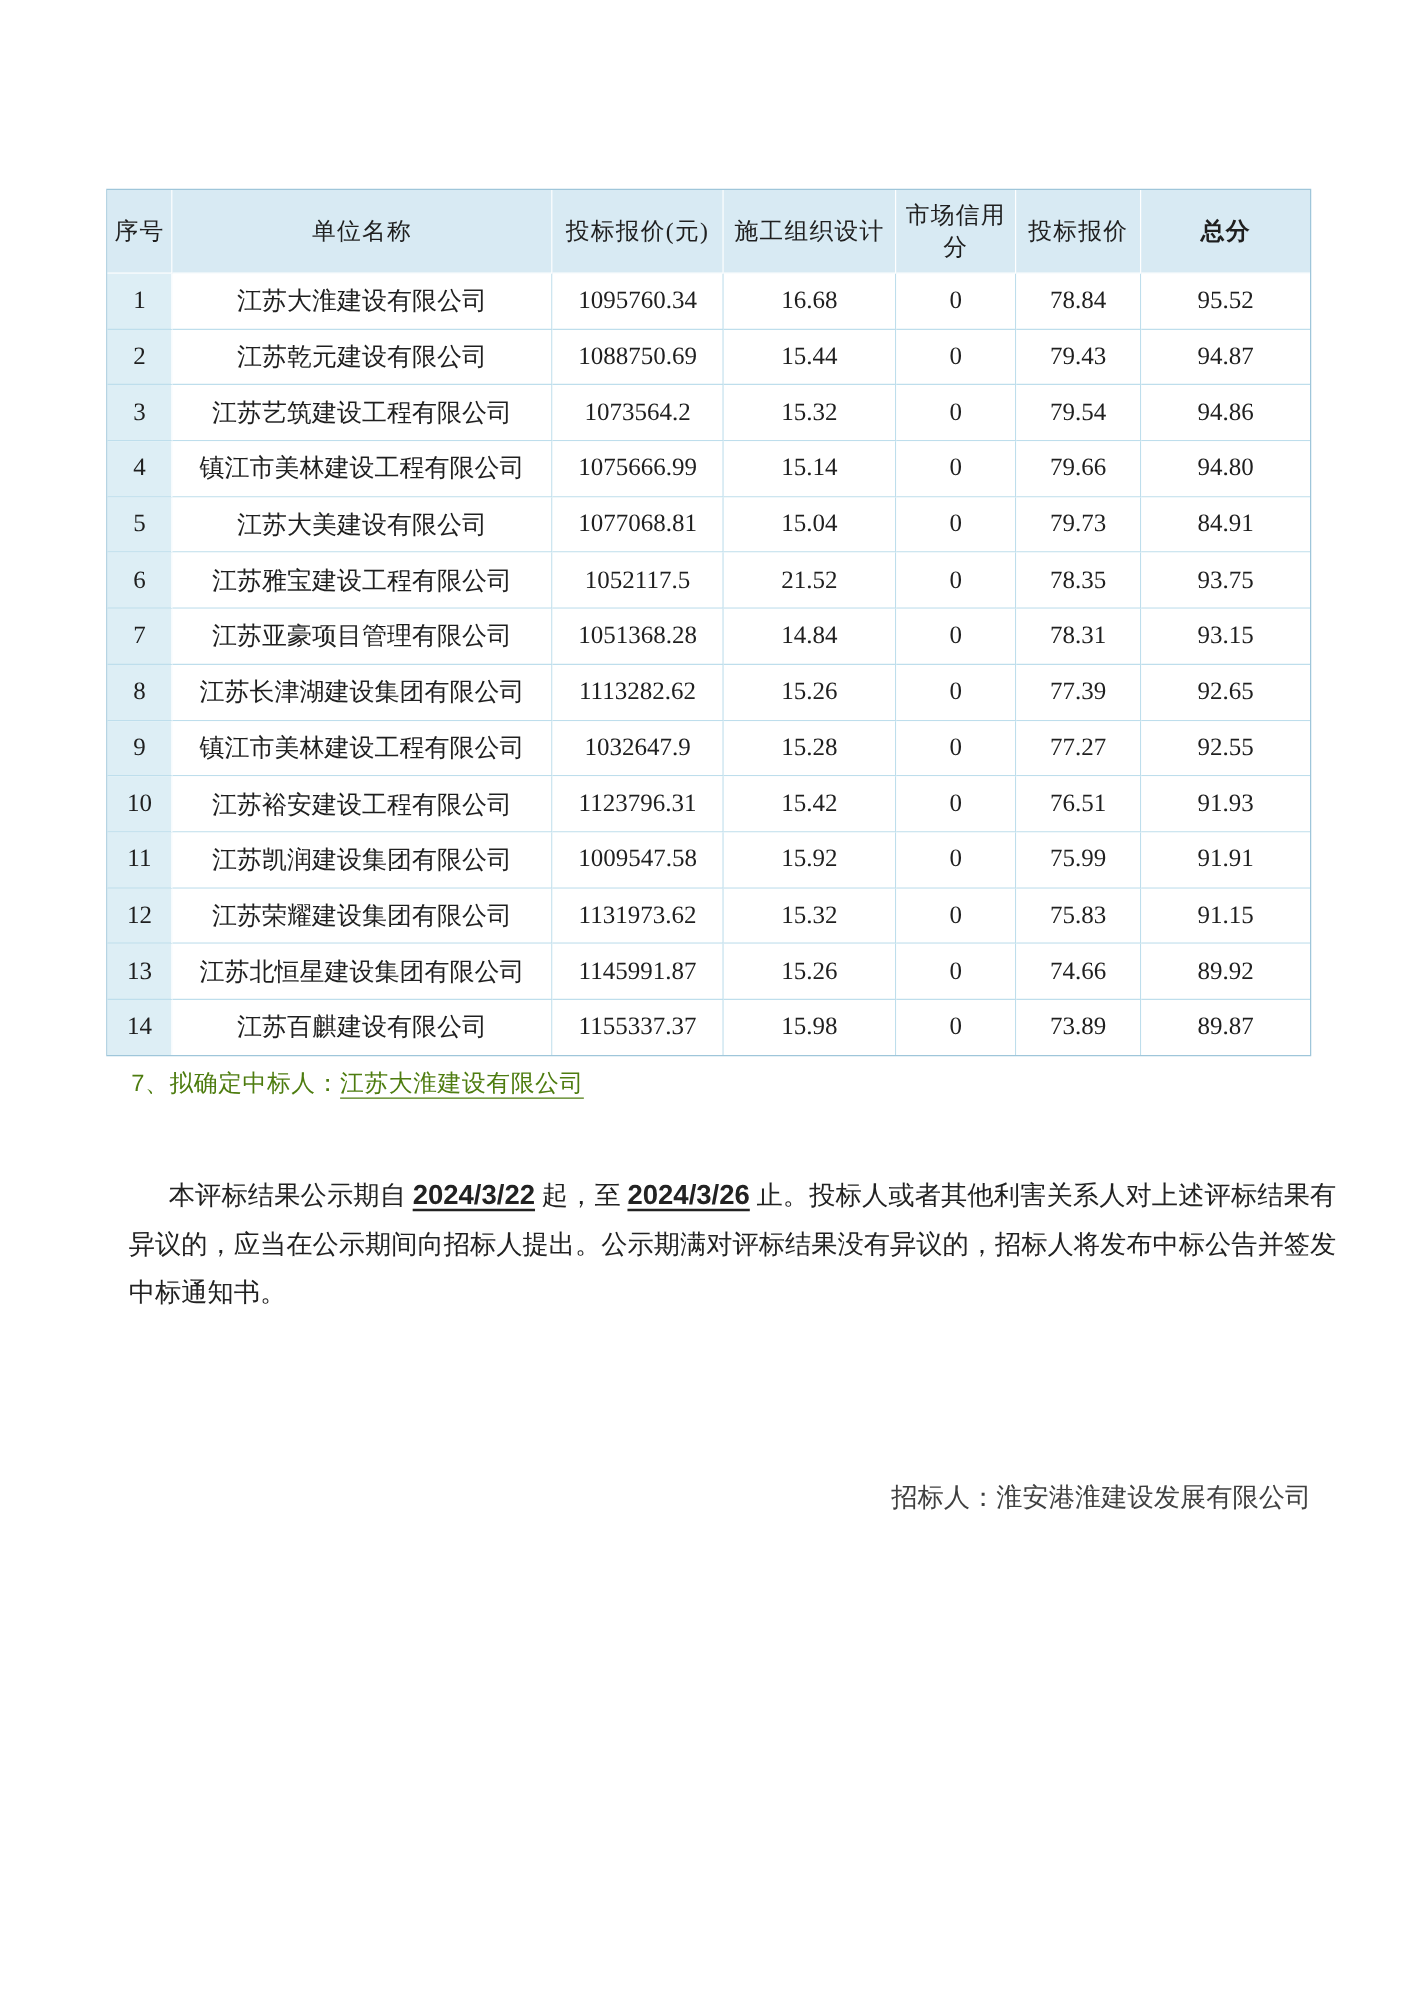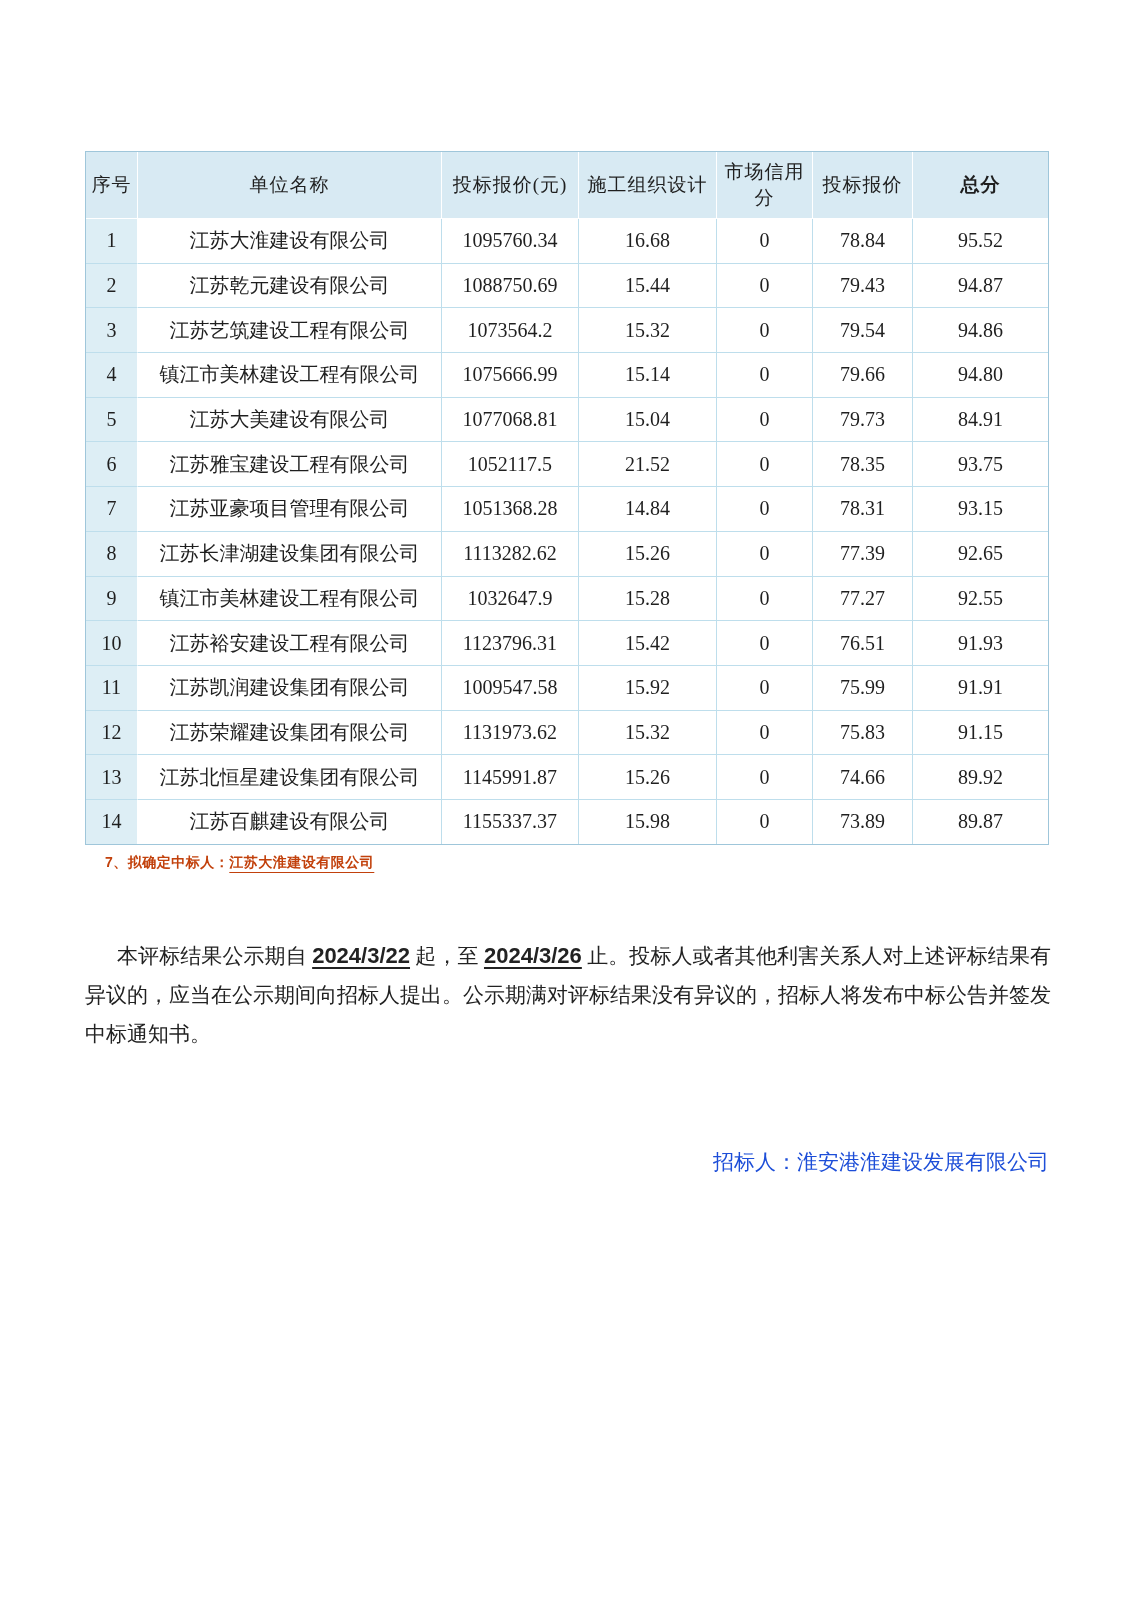--- a/index.html
+++ b/index.html
@@ -54,60 +54,60 @@
     background: #ddeef5;
     border-right: 1px solid #ffffff;
   }
 
   
   .section7 {
     position: absolute;
     left: 105px;
     top: 854px;
     font-family: "Liberation Sans", "DejaVu Sans", sans-serif;
-    font-weight: bold;
-    font-size: 14px;
-    color: #c2410c;
+    font-weight: normal;
+    font-size: 19px;
+    color: #4d7c0f;
     letter-spacing: 0.5px;
     white-space: nowrap;
   }
   .section7 .winner {
     text-decoration: underline;
     text-underline-offset: 5px;
   }
 
   
   .notice {
     position: absolute;
-    left: 85px;
+    left: 103px;
     top: 936px;
     width: 966px;
     font-size: 21px;
     line-height: 39px;
     text-align: justify;
     text-indent: 32px;
     color: #222;
   }
   .notice .date {
     font-family: "Liberation Sans", "DejaVu Sans", sans-serif;
     font-weight: bold;
     font-size: 22px;
     text-decoration: underline;
     text-underline-offset: 4px;
   }
 
   
   .sign-block {
     position: absolute;
-    top: 1138px;
+    top: 1174px;
     right: 82px;
     text-align: left;
     font-size: 21px;
     line-height: 48px;
-    color: #1d4ed8;
+    color: #404040;
     white-space: nowrap;
   }
   .sign-block .date-value {
     font-family: "Liberation Sans", "DejaVu Sans", sans-serif;
     font-size: 22px;
   }
 </style>
 </head>
 <body>
 

